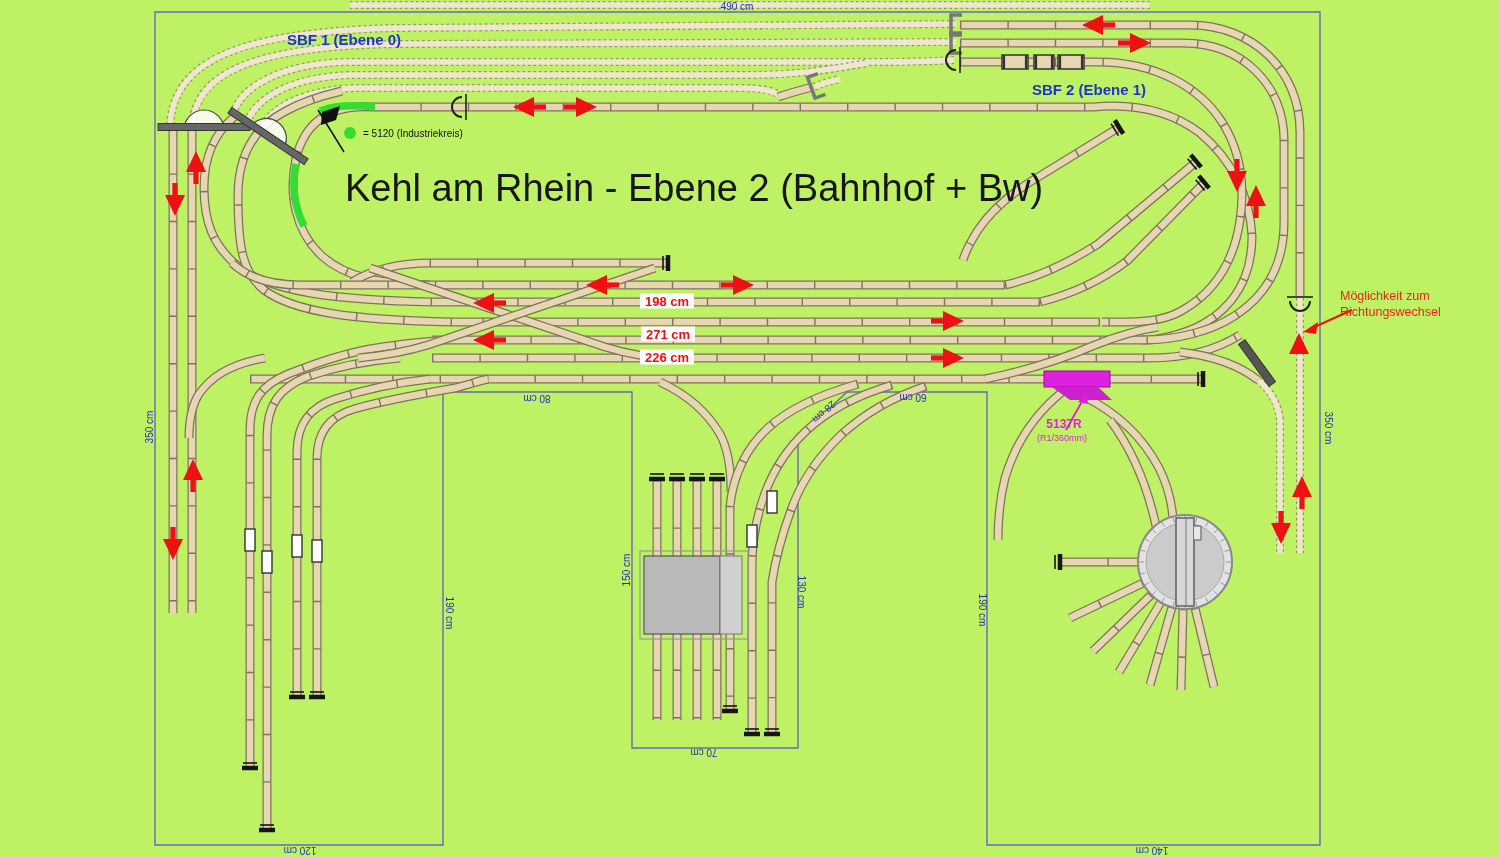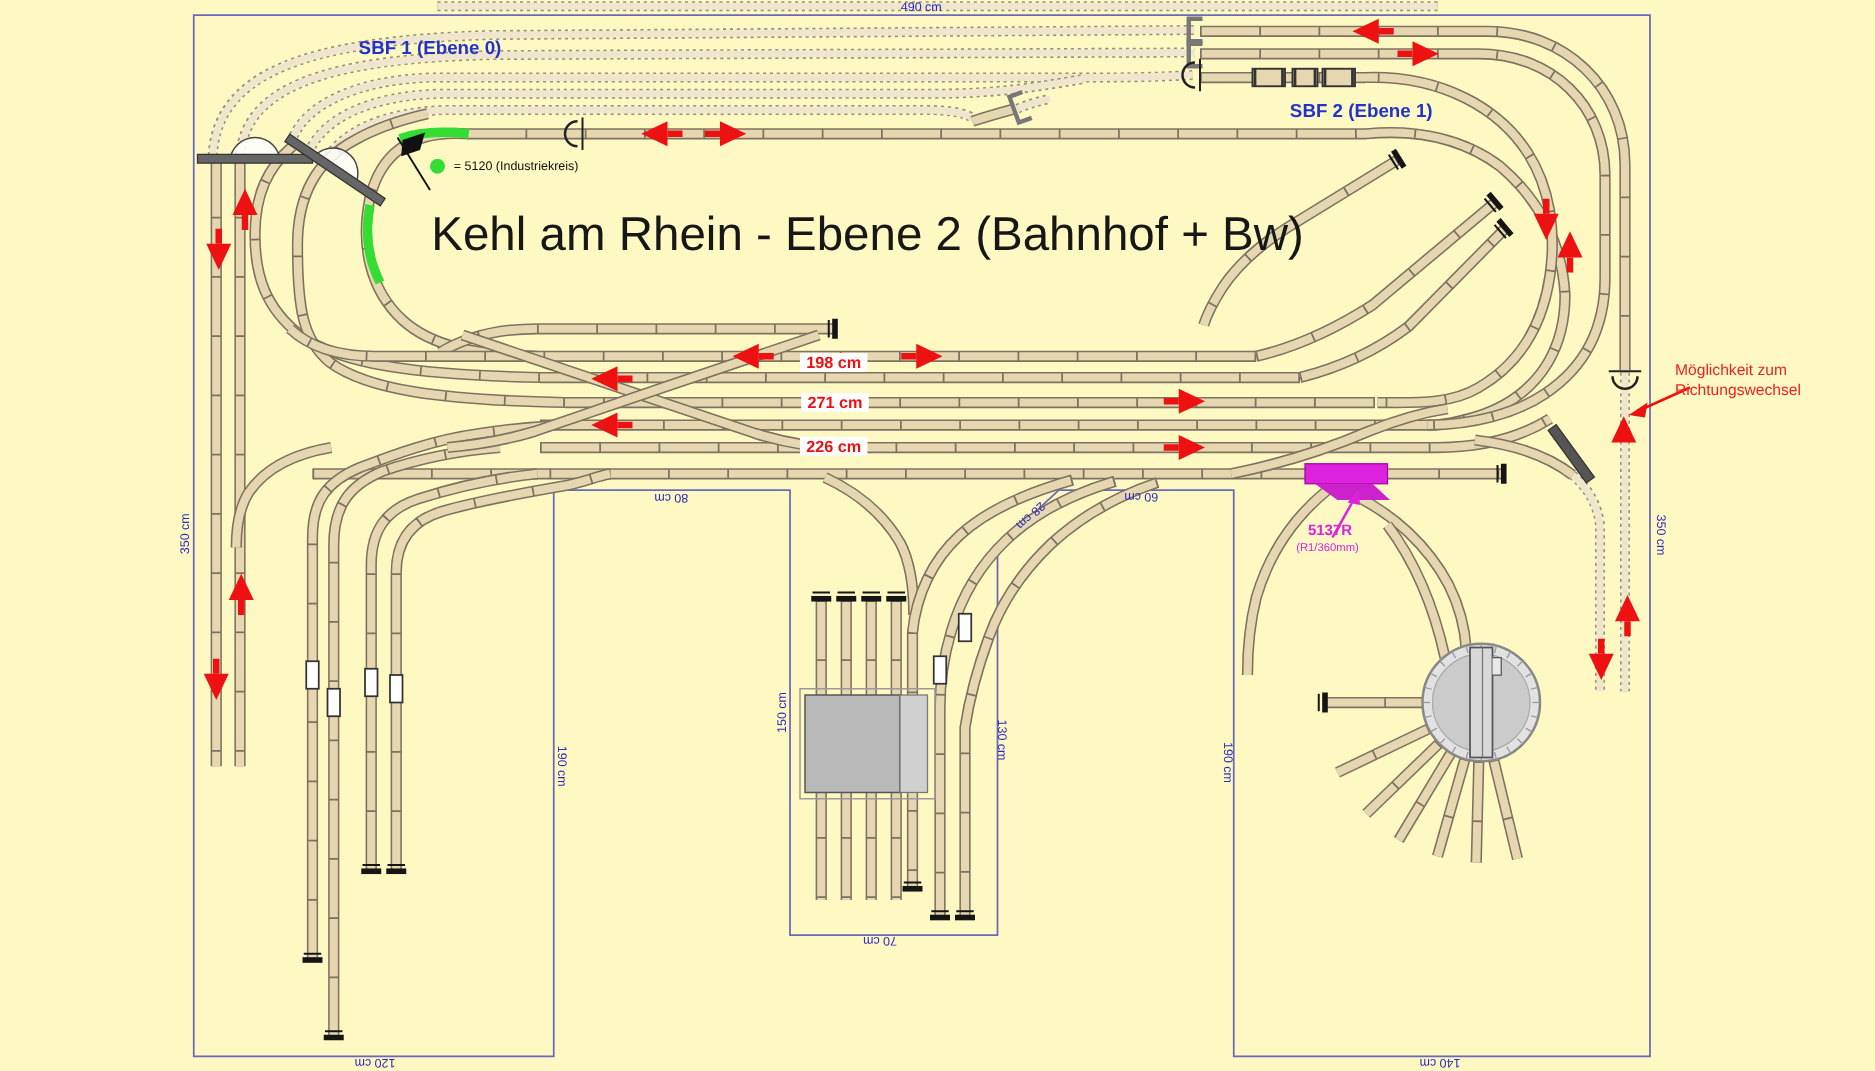--- a/index.html
+++ b/index.html
@@ -1,16 +1,16 @@
 <!DOCTYPE html>
 <html><head>
 <meta charset="utf-8">
 <style>
   html,body{margin:0;padding:0;background:#fff;}
-  .stage{position:relative;width:1500px;height:857px;background:#fef9c3;overflow:hidden;
+  .stage{position:relative;width:1500px;height:857px;background:#bef264;overflow:hidden;
          font-family:"Liberation Sans",sans-serif;}
   .stage svg{position:absolute;left:0;top:0;}
   .lbl{position:absolute;white-space:nowrap;transform:translate(-50%,-50%) rotate(var(--r,0deg));}
   .dim{color:#2a2ac0;font-size:10px;}
   .blue-big{color:#2233cc;font-size:15px;font-weight:bold;}
   .title-main{color:#171717;font-size:38px;transform:none;}
   .title-sub{color:#2222dd;font-size:17px;font-weight:bold;transform:none;}
   .legend-text{color:#111;font-size:10px;transform:none;}
   .redlen{color:#ee1111;font-size:13px;font-weight:bold;background:#fff;padding:0 5px;}
   .note-red{color:#ee2222;font-size:12.5px;line-height:1.25;transform:none;text-align:left;}
@@ -425,22 +425,22 @@
   <div class="lbl dim" style="left:1152px;top:850px;--r:180deg;">140 cm</div>
 
   <div class="lbl blue-big" style="left:344px;top:39px;">SBF 1 (Ebene 0)</div>
   <div class="lbl blue-big" style="left:1089px;top:89px;">SBF 2 (Ebene 1)</div>
 
   <div class="lbl title-main" style="left:345px;top:167px;">Kehl am Rhein - Ebene 2 (Bahnhof + Bw)</div>
 
   <span class="legend-dot" style="left:344px;top:127px;"></span>
   <div class="lbl legend-text" style="left:363px;top:128px;">= 5120 (Industriekreis)</div>
 
-  <div class="lbl redlen" style="left:667px;top:290px;">198 cm</div>
-  <div class="lbl redlen" style="left:668px;top:322px;">271 cm</div>
+  <div class="lbl redlen" style="left:667px;top:301px;">198 cm</div>
+  <div class="lbl redlen" style="left:668px;top:334px;">271 cm</div>
   <div class="lbl redlen" style="left:667px;top:357px;">226 cm</div>
 
   <div class="lbl note-red" style="left:1340px;top:289px;">
     <span>Möglichkeit zum</span><br>
     <span>Richtungswechsel</span>
   </div>
 
   <div class="lbl mag" style="left:1064px;top:424px;">5137R</div>
   <div class="lbl mag-small" style="left:1062px;top:438px;">(R1/360mm)</div>
 </div>

